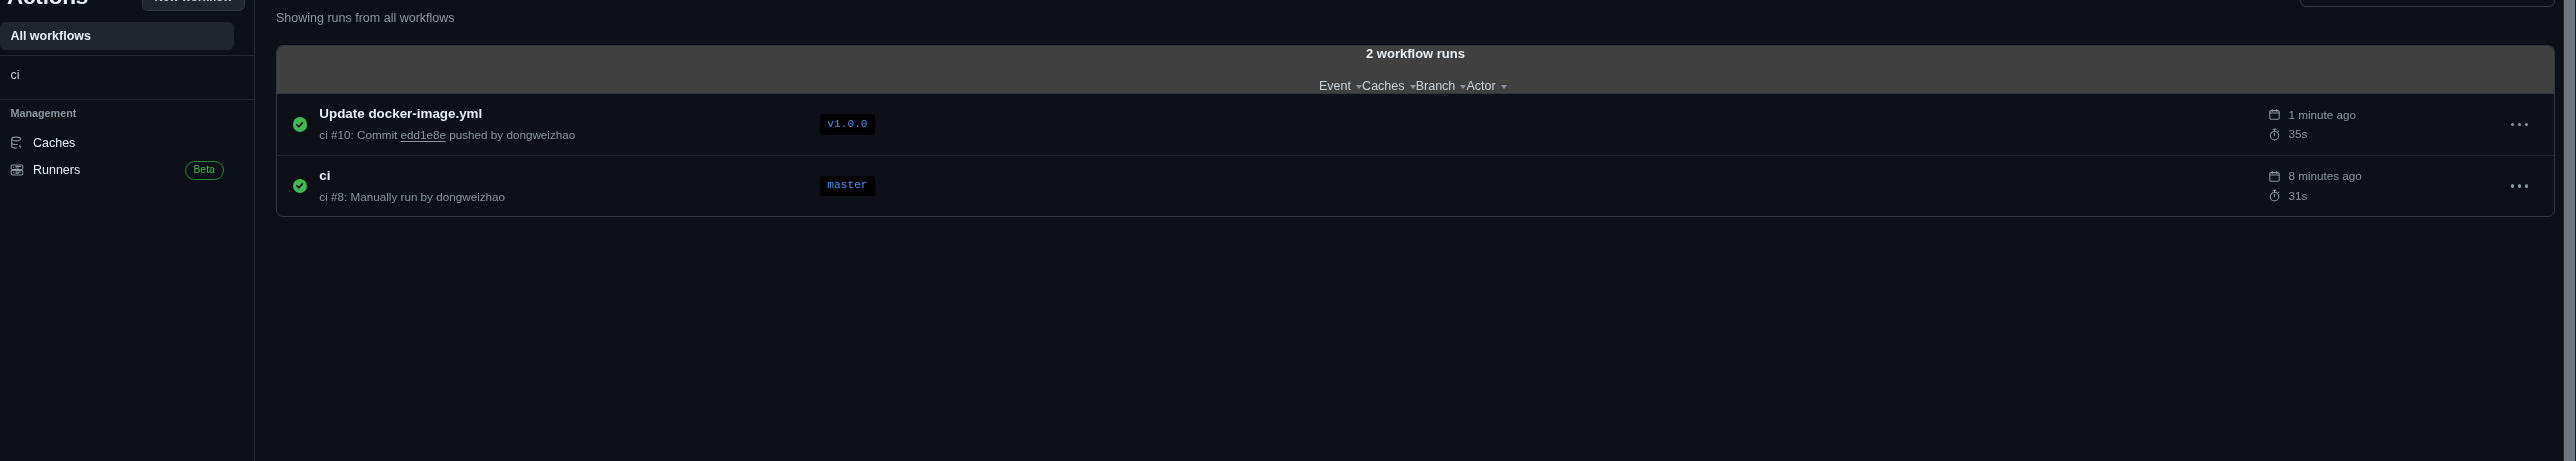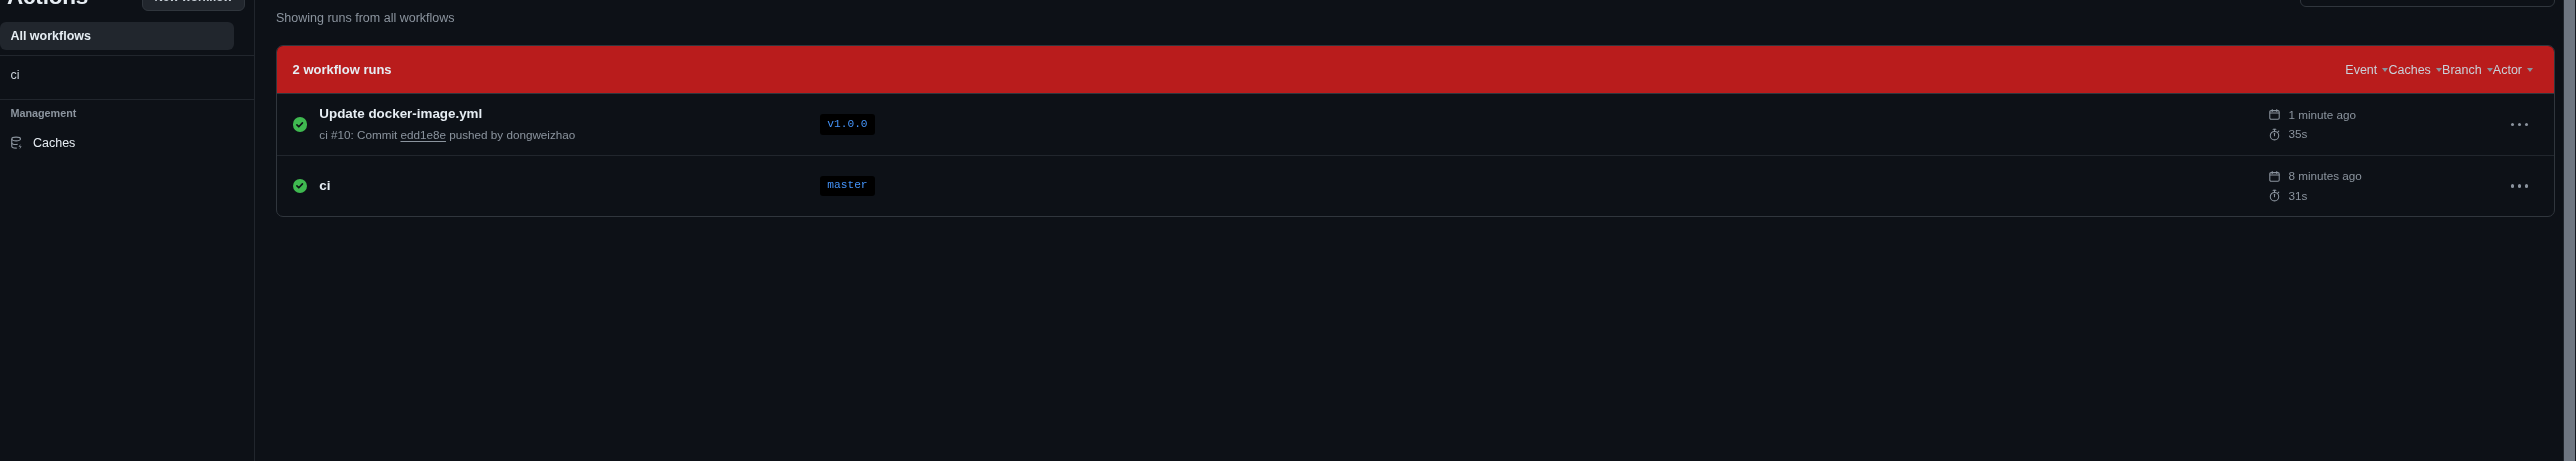--- a/index.html
+++ b/index.html
@@ -193,27 +193,28 @@
     left: 21px;
     right: 21px;
     border: 0.9px solid #30363d;
     border-radius: 7px;
     background: #0d1117;
     overflow: hidden;
     box-sizing: border-box;
   }
   .runs-header {
     height: 48px;
-    background: #b91c1c;
+    background: #404040;
     display: flex;
     align-items: center;
     justify-content: space-between;
     padding: 0 15.6px;
     border-bottom: 0.9px solid #30363d;
     box-sizing: border-box;
+    flex-direction: column;
   }
   .runs-count {
     font-size: 13px;
     font-weight: 600;
     color: #e6edf3;
   }
   .filters {
     display: flex;
     align-items: center;
     padding-right: 5.2px;
@@ -397,20 +398,33 @@
         <svg width="14" height="14" viewBox="0 0 16 16" fill="none" stroke="currentColor" stroke-width="1.3">
           <ellipse cx="7" cy="3.4" rx="5" ry="2.1"></ellipse>
           <path d="M2 3.4v4.2c0 1.16 2.24 2.1 5 2.1 .6 0 1.18-.04 1.72-.12"></path>
           <path d="M2 7.6v4.2c0 1.16 2.24 2.1 5 2.1 .25 0 .5-.01.74-.02"></path>
           <path d="M12 9.0 L9.8 12.2 H11.6 L10.9 15 L13.3 11.7 H11.5 Z" fill="currentColor" stroke="none"></path>
         </svg>
       </span>
       <span>Caches</span>
     </div>
 
+    <div class="side-item mgmt runners">
+      <span class="side-icon">
+        <svg width="14" height="14" viewBox="0 0 16 16" fill="none" stroke="currentColor" stroke-width="1.2">
+          <rect x="1.4" y="2.2" width="13.2" height="5.2" rx="1.2"></rect>
+          <rect x="1.4" y="8.4" width="13.2" height="5.2" rx="1.2"></rect>
+          <circle cx="4.2" cy="4.8" r="0.75" fill="currentColor" stroke="none"></circle>
+          <circle cx="4.2" cy="11.0" r="0.75" fill="currentColor" stroke="none"></circle>
+          <path d="M6.6 4.1h5.6M6.6 5.6h3.4M6.6 10.3h5.6M6.6 11.8h3.4" stroke-linecap="round"></path>
+        </svg>
+      </span>
+      <span>Runners</span>
+      <span class="beta-badge">Beta</span>
+    </div>
   </aside>
 
   <section class="main">
 
     <div class="main-head">
       <div class="main-title">All workflows</div>
       <div class="main-sub">Showing runs from all workflows</div>
     </div>
 
     <div class="search-box">
@@ -491,20 +505,23 @@
       </div>
 
       <div class="run-row">
         <span class="status-icon">
           <svg width="9.5" height="9.5" viewBox="0 0 12 12" fill="none" stroke="#0d1117" stroke-width="2" stroke-linecap="round" stroke-linejoin="round">
             <path d="M2.4 6.2 L4.8 8.6 L9.4 3.6"></path>
           </svg>
         </span>
         <div class="run-main">
           <div class="run-title">ci</div>
+          <div class="run-sub">
+            <span>ci #8: Manually run by dongweizhao</span><span class="commit-link"></span><span></span>
+          </div>
         </div>
         <div class="run-ref">
           <span class="ref-badge">master</span>
         </div>
         <div class="run-meta">
           <div class="meta-line">
             <span class="meta-icon">
               <svg width="13" height="13" viewBox="0 0 16 16" fill="none" stroke="currentColor" stroke-width="1.3">
                 <rect x="2.2" y="3.2" width="11.6" height="10.6" rx="1.6"></rect>
                 <path d="M2.2 6.2h11.6"></path>

